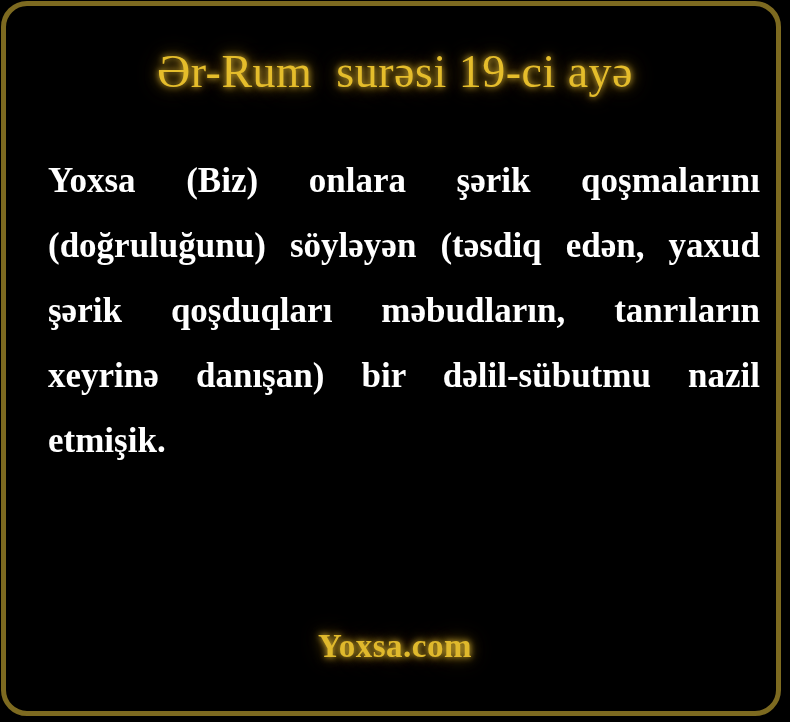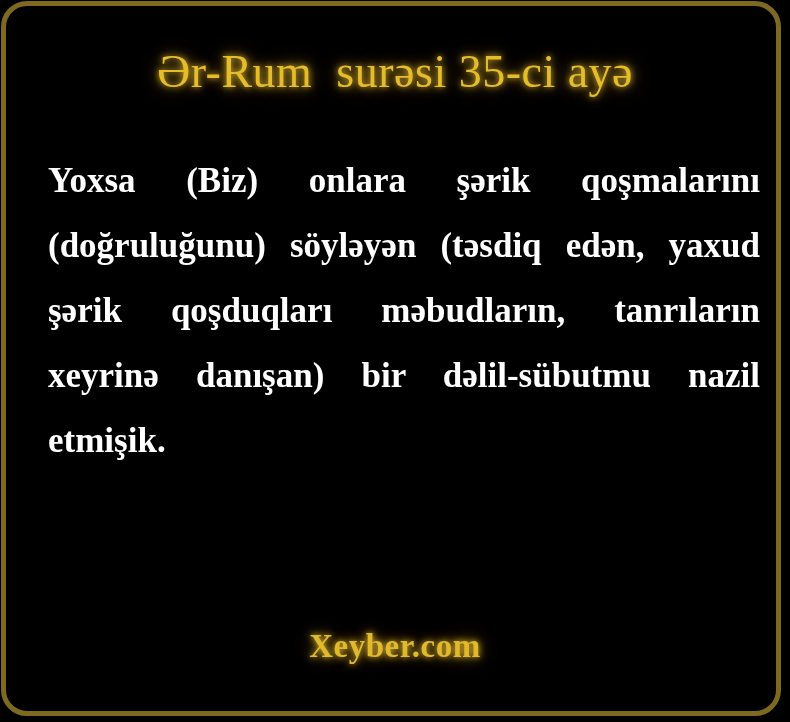--- a/index.html
+++ b/index.html
@@ -97,21 +97,21 @@
 </style>
 </head>
 <body>
 
 <div class="card">
 
   <div class="frame"></div>
 
   <div class="content">
 
-    <div class="title">Ər-Rum  surəsi 35-ci ayə</div>
+    <div class="title">Ər-Rum  surəsi 19-ci ayə</div>
 
     <div class="verse">Yoxsa (Biz) onlara şərik qoşmalarını (doğruluğunu) söyləyən (təsdiq edən, yaxud şərik qoşduqları məbudların, tanrıların xeyrinə danışan) bir dəlil-sübutmu nazil etmişik.</div>
 
-    <div class="footer">Xeyber.com</div>
+    <div class="footer">Yoxsa.com</div>
 
   </div>
 
 </div>
 
 </body></html>

